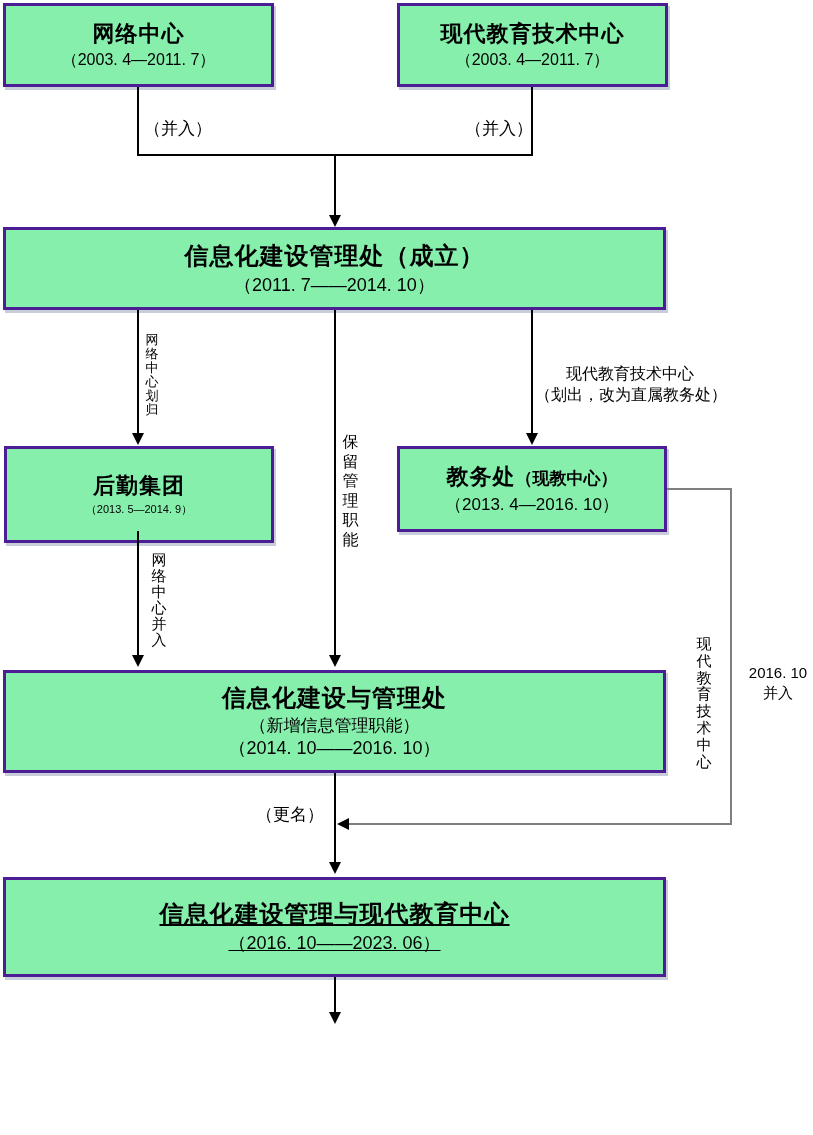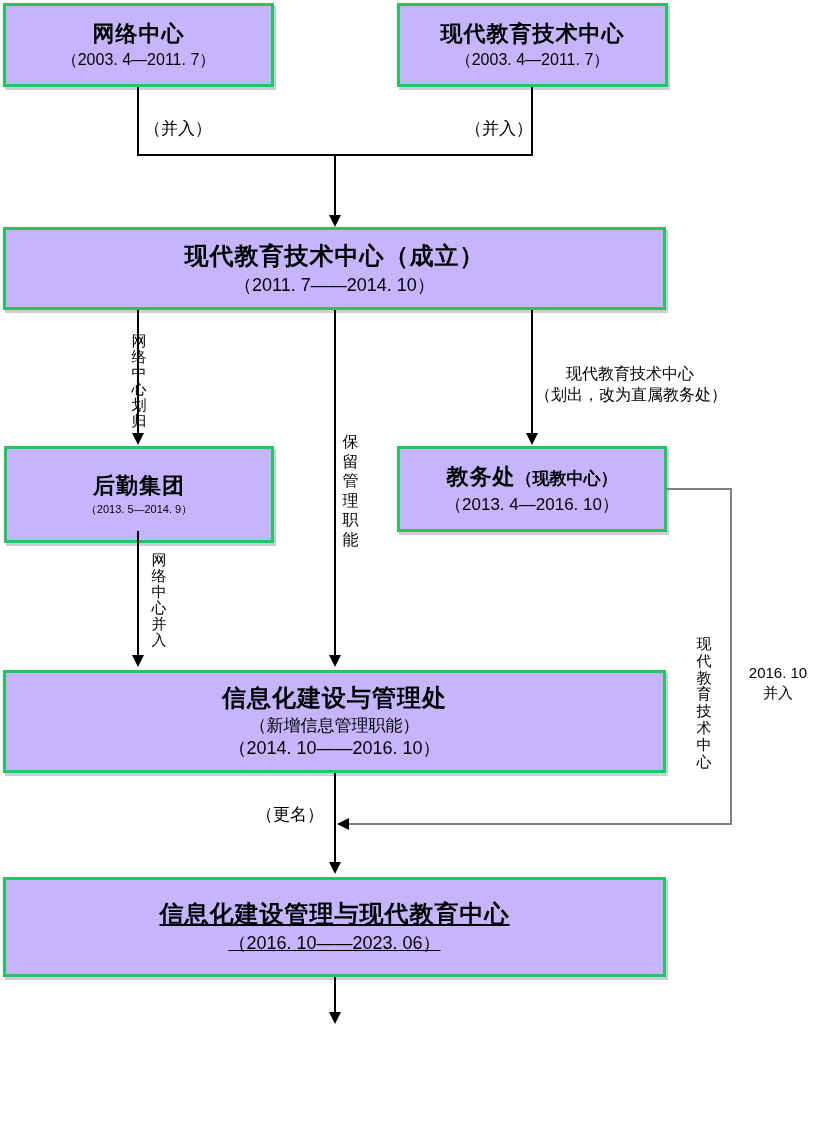--- a/index.html
+++ b/index.html
@@ -7,22 +7,22 @@
     position:relative;
     width:813px;height:1135px;
     background:#ffffff;
     font-family:"Liberation Sans","DejaVu Sans",sans-serif;
     color:#000;
     overflow:hidden;
   }
   .box{
     position:absolute;
     box-sizing:border-box;
-    background:#c4b5fd;
-    border:3px solid #22c55e;
+    background:#86efac;
+    border:3px solid #4c1d95;
     box-shadow:2px 3px 0 rgba(130,145,170,0.45);
     display:flex;flex-direction:column;align-items:center;justify-content:center;
     text-align:center;
     line-height:1.25;
   }
   .title-lg{font-size:24px;font-weight:bold;letter-spacing:1px;}
   .title-md{font-size:22px;font-weight:bold;letter-spacing:1px;}
   .title-sub{font-size:17px;font-weight:bold;}
   .date-lg{font-size:18px;margin-top:3px;}
   .date-md{font-size:16px;margin-top:3px;}
@@ -65,34 +65,34 @@
   <div class="line" style="left:137px;top:87px;width:2px;height:69px;"></div>
   <div class="line" style="left:531px;top:87px;width:2px;height:69px;"></div>
   <div class="line" style="left:137px;top:154px;width:396px;height:2px;"></div>
   <div class="line" style="left:334px;top:154px;width:2px;height:62px;"></div>
   <div class="arrow-down" style="left:329px;top:215px;"></div>
 
   <div class="hlabel" style="left:144px;top:117px;">（并入）</div>
   <div class="hlabel" style="left:465px;top:117px;">（并入）</div>
 
   <div class="box" style="left:3px;top:227px;width:663px;height:83px;">
-    <div class="title-lg">现代教育技术中心（成立）</div>
+    <div class="title-lg">信息化建设管理处（成立）</div>
     <div class="date-lg">（2011. 7——2014. 10）</div>
   </div>
 
   <div class="line" style="left:137px;top:310px;width:2px;height:124px;"></div>
   <div class="arrow-down" style="left:132px;top:433px;"></div>
 
   <div class="line" style="left:334px;top:310px;width:2px;height:346px;"></div>
   <div class="arrow-down" style="left:329px;top:655px;"></div>
 
   <div class="line" style="left:531px;top:310px;width:2px;height:124px;"></div>
   <div class="arrow-down" style="left:526px;top:433px;"></div>
 
-  <div class="vlabel" style="left:130px;top:333px;font-size:15px;line-height:1.07;">网络中心划归</div>
+  <div class="vlabel" style="left:143px;top:333px;font-size:13px;line-height:1.07;">网络中心划归</div>
   <div class="vlabel" style="left:341px;top:432px;font-size:16px;line-height:1.22;width:19px;">保留管理职能</div>
 
   <div class="hlabel-sm" style="left:535px;top:364px;width:190px;">
     <div>现代教育技术中心</div>
     <div>（划出，改为直属教务处）</div>
   </div>
 
   <div class="box" style="left:4px;top:446px;width:270px;height:97px;">
     <div class="title-md">后勤集团</div>
     <div class="date-md" style="font-size:11px;">（2013. 5—2014. 9）</div>

